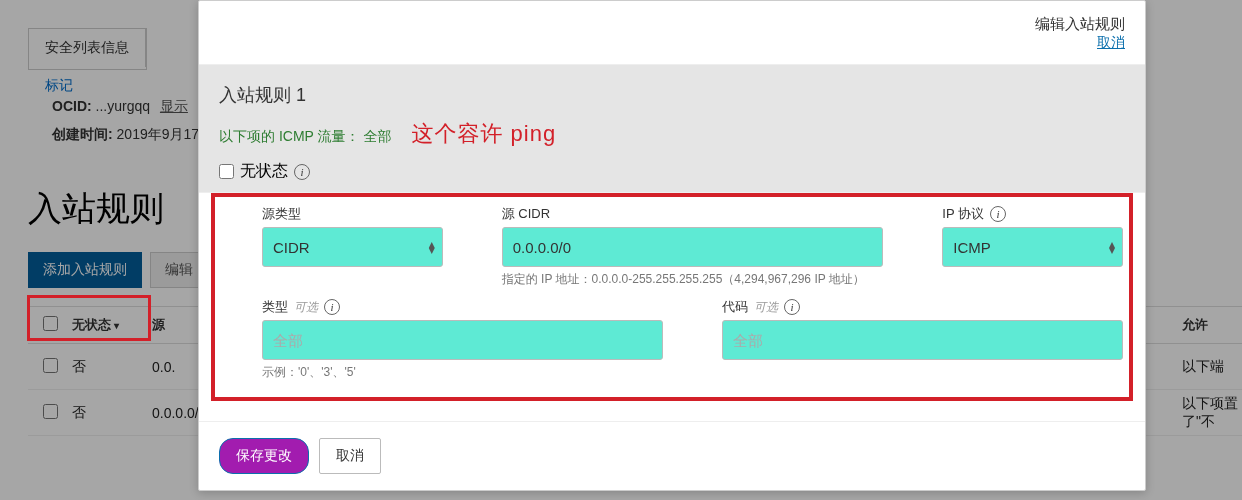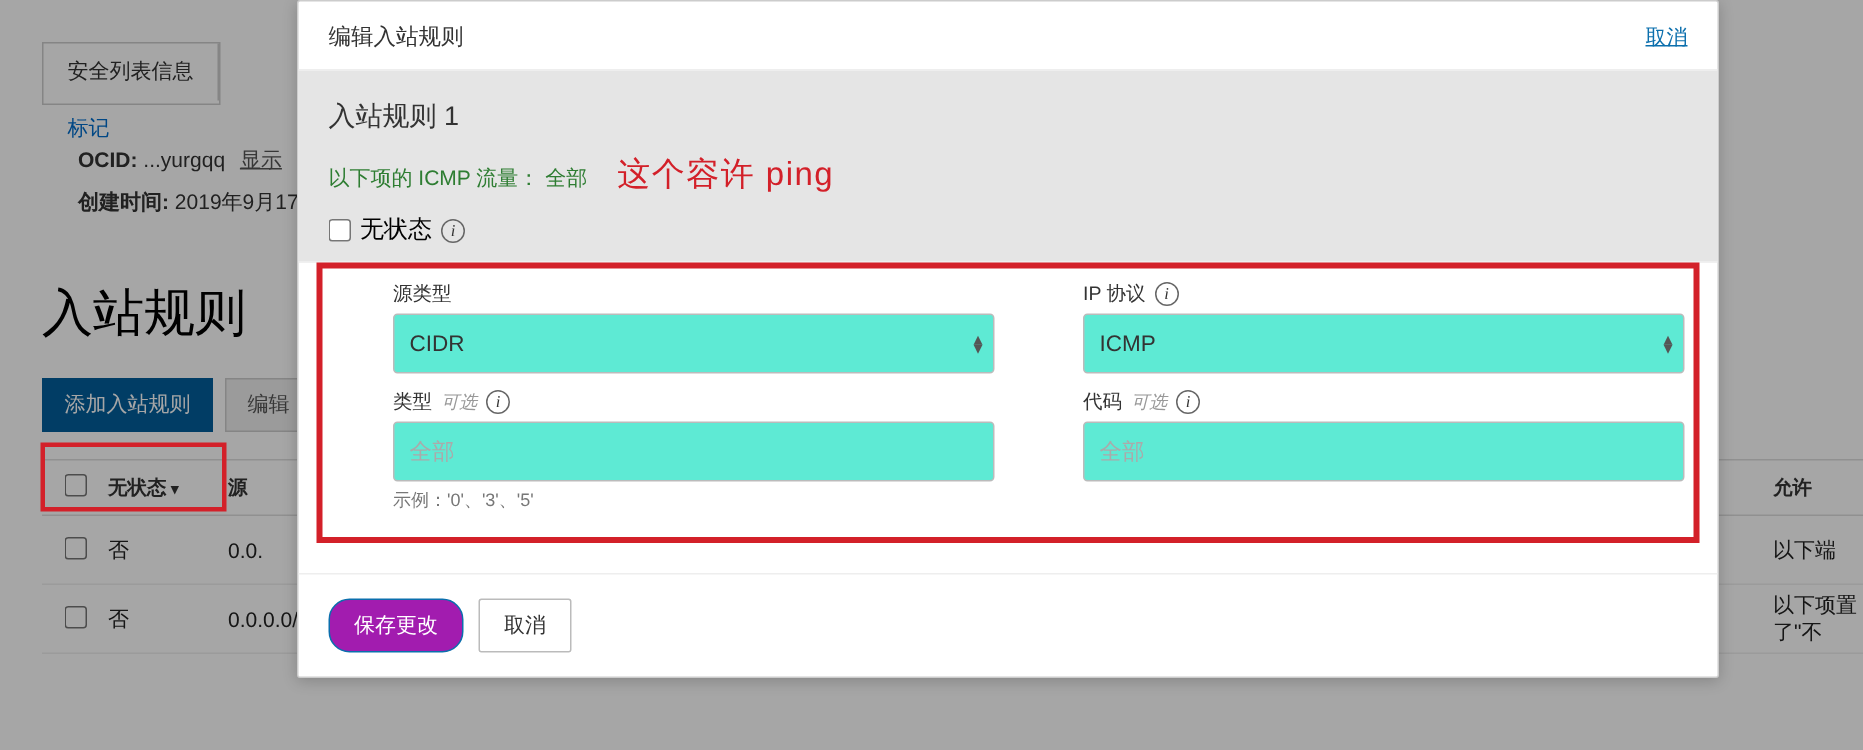--- a/index.html
+++ b/index.html
@@ -132,20 +132,21 @@
       box-shadow: 0 2px 10px rgba(0,0,0,0.2);
       display: flex;
       flex-direction: column;
     }
     .modal-header {
       display: flex;
       justify-content: space-between;
       align-items: flex-end;
       padding: 14px 20px 12px 20px;
       border-bottom: 1px solid #eee;
+      flex-direction: column;
     }
     .modal-title {
       font-size: 15px;
       color: #333;
     }
     .modal-cancel {
       color: #0b6fad;
       text-decoration: underline;
       font-size: 14px;
       cursor: pointer;
@@ -377,20 +378,25 @@
     <div class="form-redbox">
       <div class="form-row">
         <div class="form-col narrow">
           <div class="col-label">源类型</div>
           <div class="select-wrap">
             <select class="form-select">
               <option>CIDR</option>
             </select>
             <span class="select-caret">▴<br>▾</span>
           </div>
+        </div>
+        <div class="form-col wider">
+          <div class="col-label">源 CIDR</div>
+          <input class="form-input" value="0.0.0.0/0" style="">
+          <div class="hint">指定的 IP 地址：0.0.0.0-255.255.255.255（4,294,967,296 IP 地址）</div>
         </div>
         <div class="form-col narrow">
           <div class="col-label">
             <span>IP 协议</span>
             <span class="info-icon">i</span>
           </div>
           <div class="select-wrap">
             <select class="form-select">
               <option>ICMP</option>
             </select>

